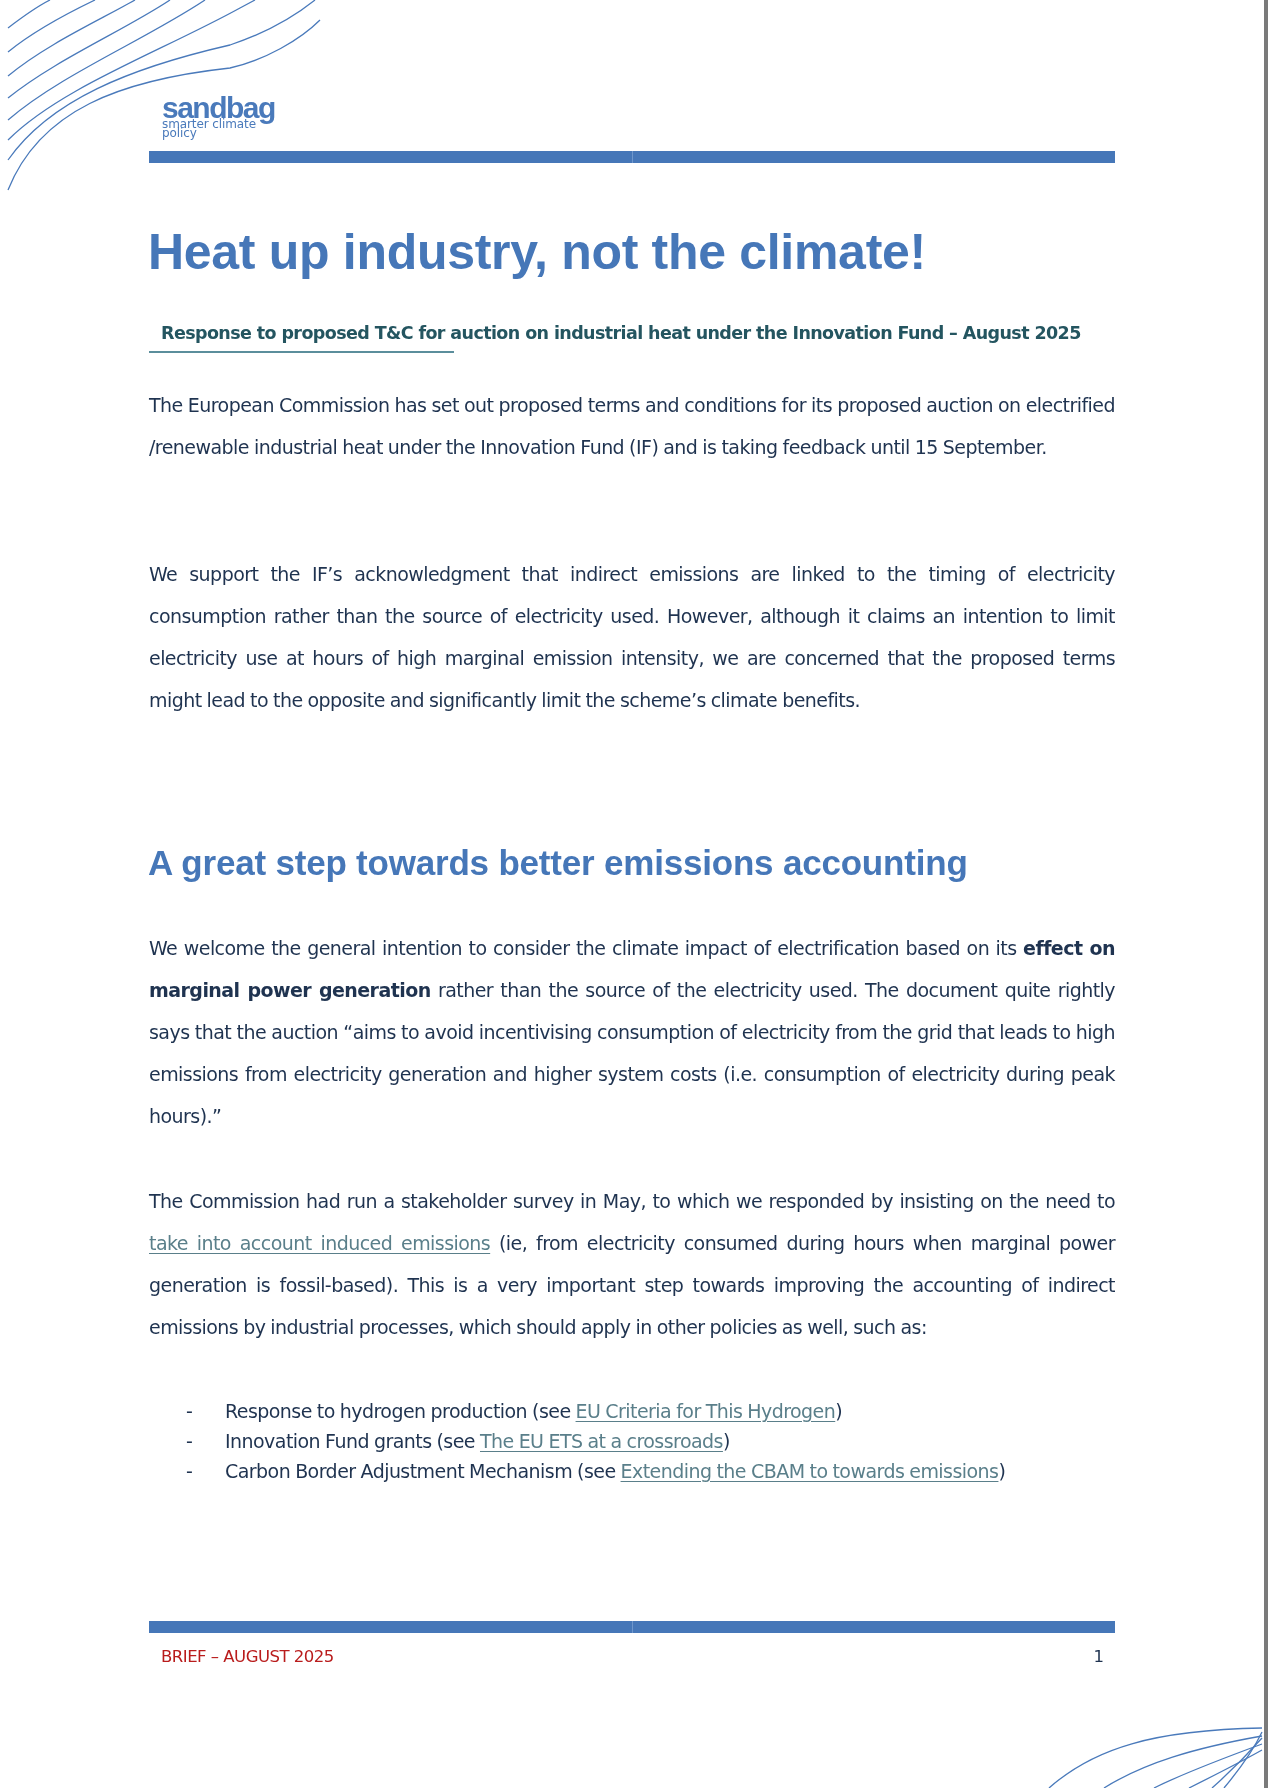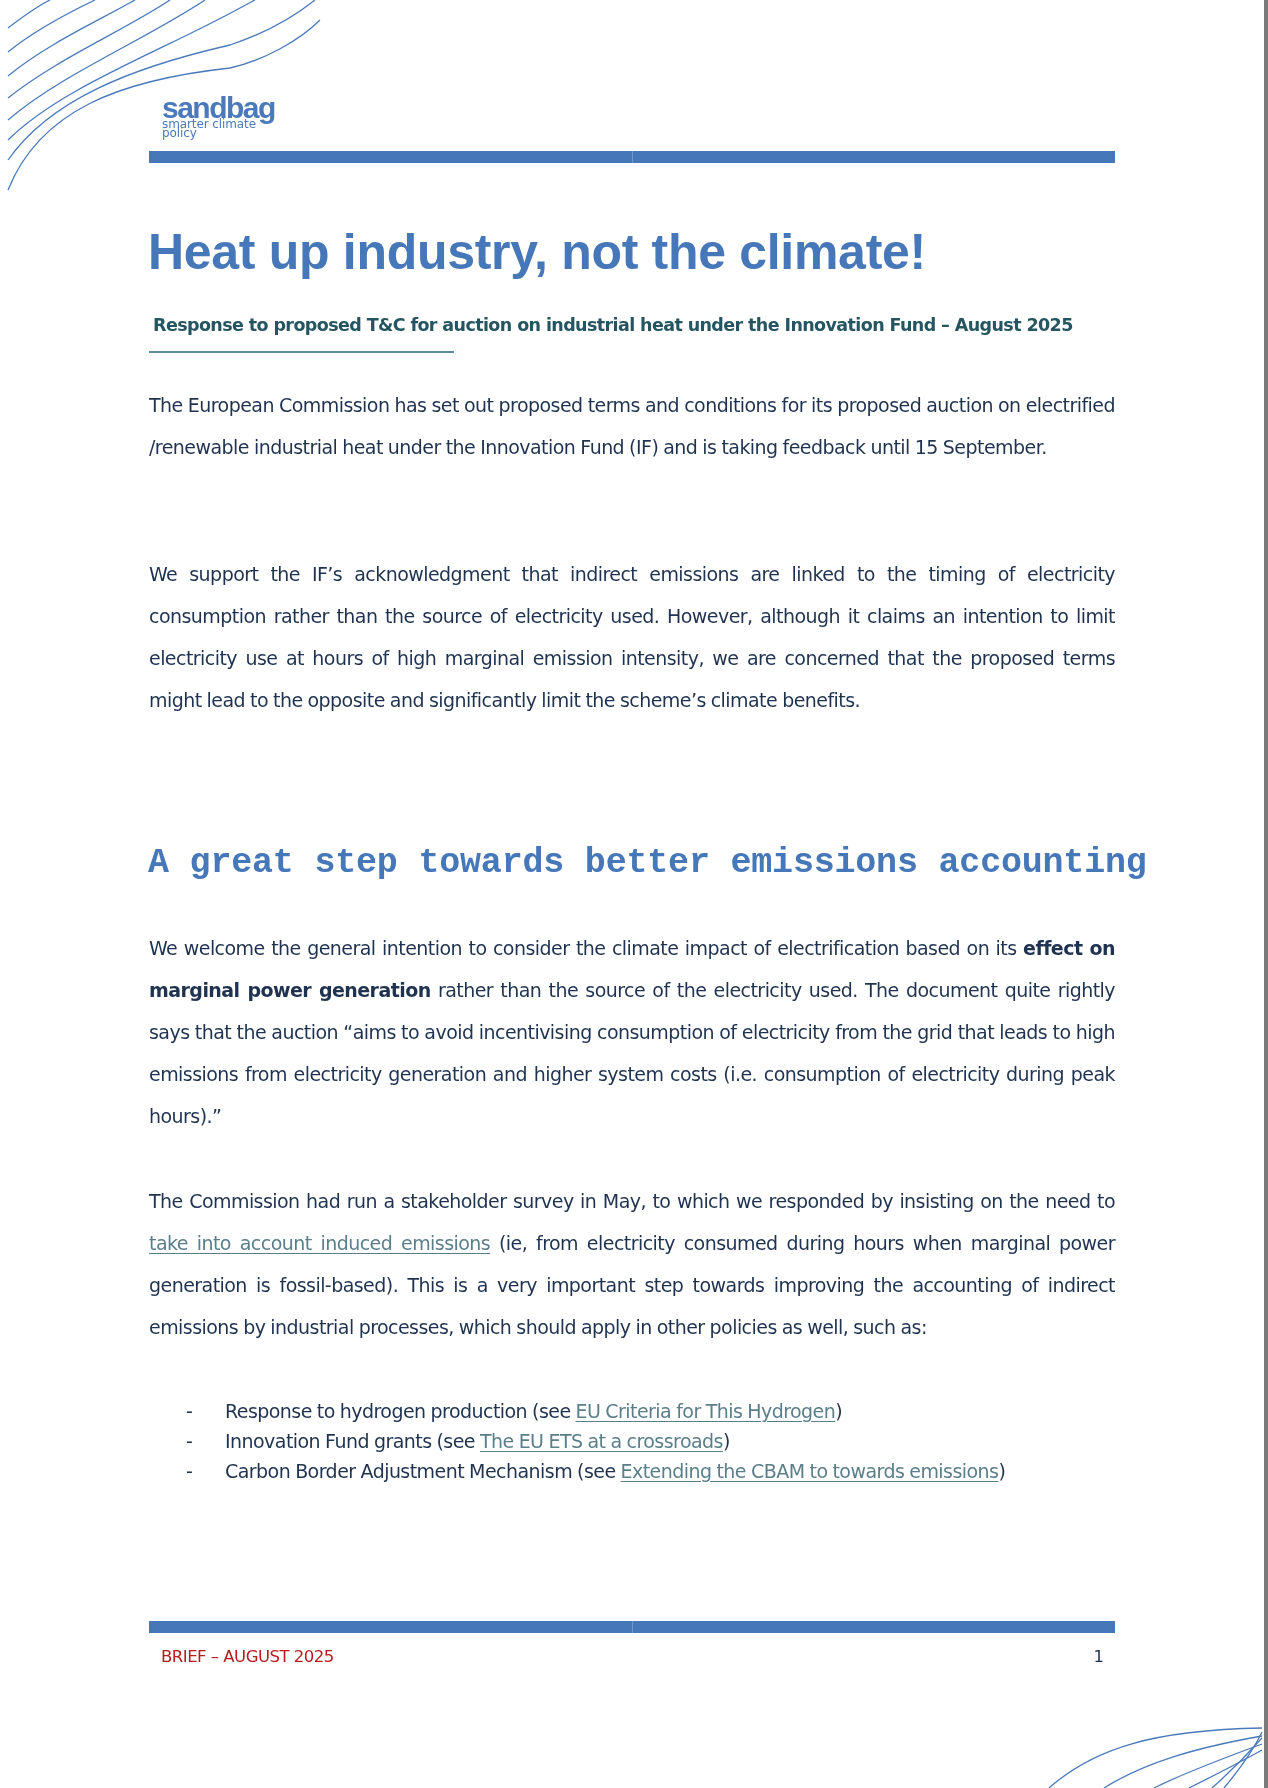--- a/index.html
+++ b/index.html
@@ -37,42 +37,42 @@
     }
     .bar-top { top: 151px; }
     .bar-bottom { top: 1621px; }
 
     .title {
       position: absolute; left: 148px; top: 222px; margin: 0;
       font-family: Liberation Sans, sans-serif; font-weight: bold;
       font-size: 50px; color: #4677b8; letter-spacing: -0.3px; line-height: 60px;
     }
     .subtitle {
-      position: absolute; left: 149px; top: 308px; margin: 4px;
+      position: absolute; left: 149px; top: 308px; margin: 12px;
       font-family: "DejaVu Sans", sans-serif; font-weight: bold;
       font-size: 17.5px; color: #245560; letter-spacing: -0.6px; line-height: 26px;
       white-space: nowrap;
     }
     .subtitle-rule {
       position: absolute; left: 149px; top: 351px; width: 305px; height: 2px;
       background: #5b8e9c;
     }
 
     .para {
       position: absolute; left: 149px; width: 966px; margin: 0;
       font-family: "DejaVu Sans", sans-serif; font-size: 19px;
       line-height: 42px; color: #1f3350; text-align: justify;
       letter-spacing: -0.55px; word-spacing: -0.5px;
     }
     .para b { font-weight: bold; }
     .link { color: #5a7f8a; text-decoration: underline; text-underline-offset: 3px; }
 
     .h2 {
       position: absolute; left: 148px; top: 840px; margin: 0;
-      font-family: Liberation Mono, monospace; font-weight: bold;
+      font-family: Liberation Sans, sans-serif; font-weight: bold;
       font-size: 35px; color: #4677b8; line-height: 46px; letter-spacing: -0.2px;
     }
 
     .bullets {
       position: absolute; left: 186px; top: 1396px; width: 930px; margin: 0; padding: 0;
       list-style: none;
       font-family: "DejaVu Sans", sans-serif; font-size: 19px;
       line-height: 30px; color: #1f3350; letter-spacing: -0.55px; word-spacing: -0.5px;
     }
     .bullets li { position: relative; padding-left: 39px; white-space: nowrap; }

